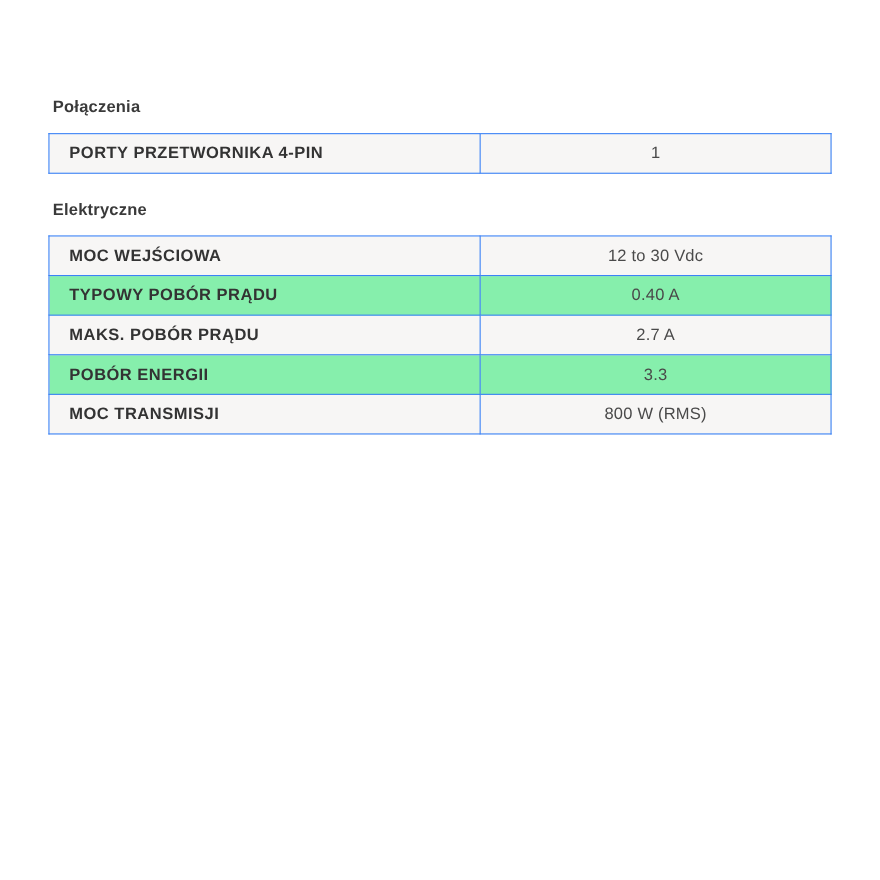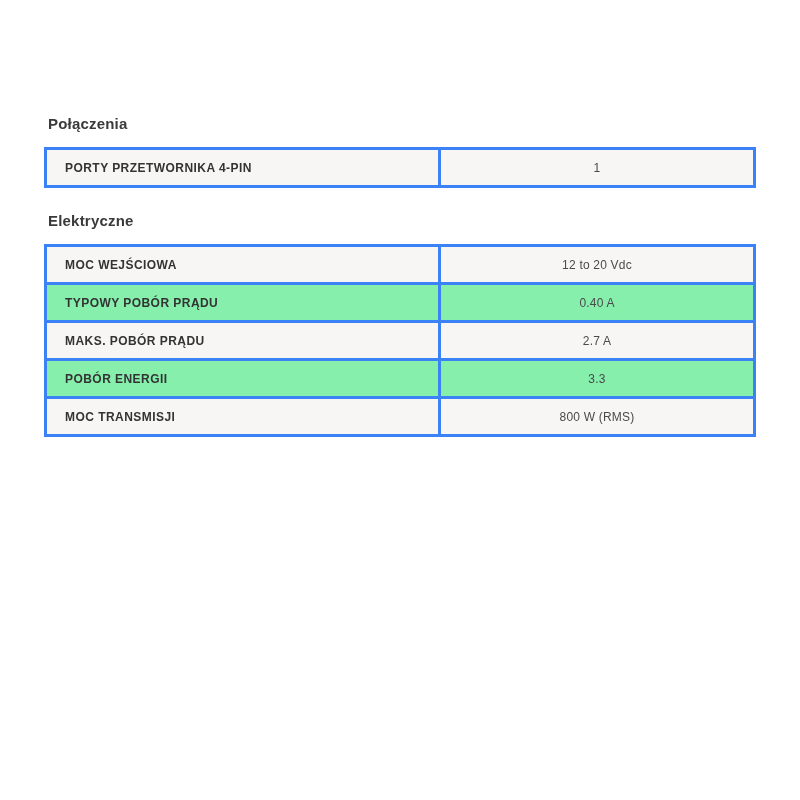--- a/index.html
+++ b/index.html
@@ -18,21 +18,21 @@
     position: relative;
     width: 800px;
     height: 800px;
     box-sizing: border-box;
     padding: 0 44px;
   }
   .spec-section {
     margin: 0;
   }
   .section-one {
-    padding-top: 115px;
+    padding-top: 89px;
   }
   .section-two {
     padding-top: 24px;
   }
   .section-title {
     font-size: 15px;
     font-weight: 700;
     color: #3a3a3a;
     letter-spacing: 0.2px;
     margin: 0 0 14px 4px;
@@ -47,23 +47,23 @@
   table.spec-table tr {
     height: 35px;
   }
   table.spec-table tr.odd td {
     background: #f7f6f5;
   }
   table.spec-table tr.even td {
     background: #86efac;
   }
   table.spec-table td {
-    border: 3px solid #3b82f6;
+    border: 1px solid #3b82f6;
     padding: 0 18px;
-    font-size: 12px;
+    font-size: 15px;
     vertical-align: middle;
     height: 35px;
   }
   td.spec-label {
     width: 355px;
     font-weight: 700;
     letter-spacing: 0.45px;
     color: #333333;
     text-transform: uppercase;
   }
@@ -90,21 +90,21 @@
       </tbody>
     </table>
   </section>
 
   <section class="spec-section section-two">
     <h2 class="section-title">Elektryczne</h2>
     <table class="spec-table">
       <tbody>
         <tr class="odd">
           <td class="spec-label">MOC WEJŚCIOWA</td>
-          <td class="spec-value">12 to 20 Vdc</td>
+          <td class="spec-value">12 to 30 Vdc</td>
         </tr>
         <tr class="even">
           <td class="spec-label">TYPOWY POBÓR PRĄDU</td>
           <td class="spec-value">0.40 A</td>
         </tr>
         <tr class="odd">
           <td class="spec-label">MAKS. POBÓR PRĄDU</td>
           <td class="spec-value">2.7 A</td>
         </tr>
         <tr class="even">

